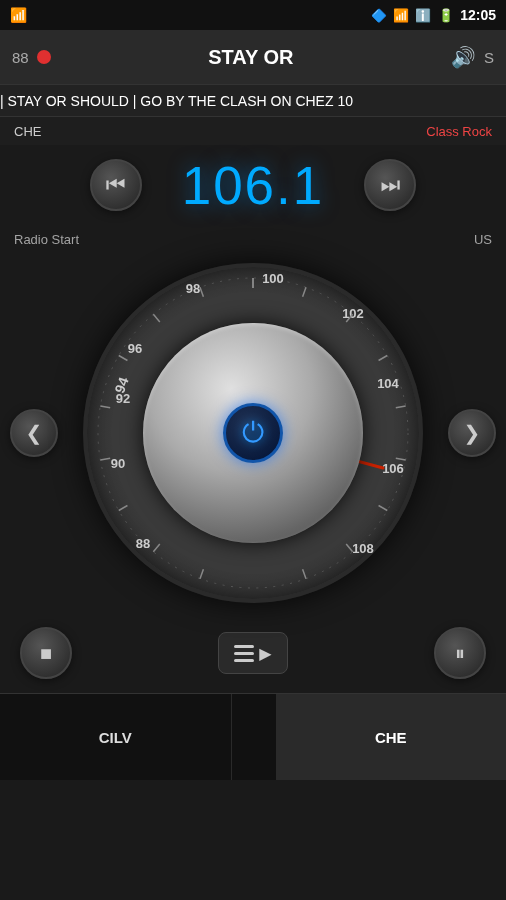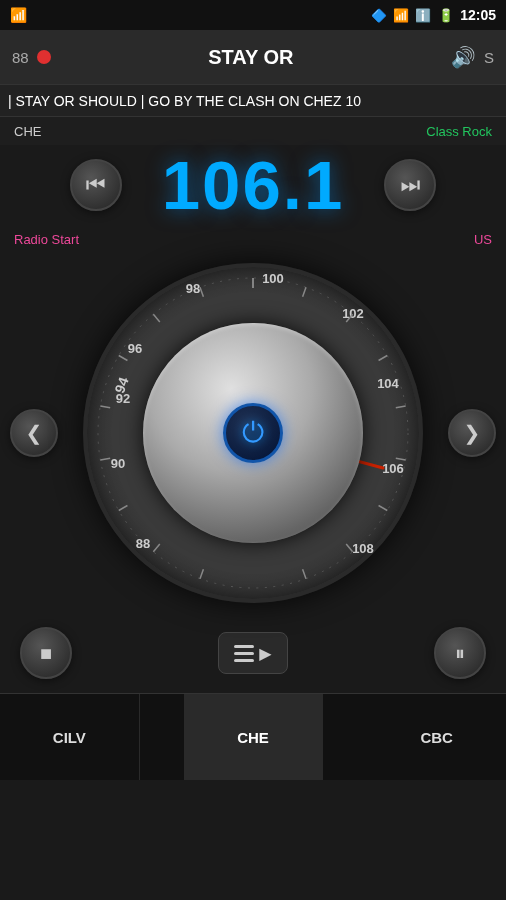--- a/index.html
+++ b/index.html
@@ -54,35 +54,35 @@
       background: #222;
       display: flex;
       align-items: center;
       overflow: hidden;
       border-bottom: 1px solid #333;
     }
     .ticker-text {
       font-size: 14px;
       color: #fff;
       white-space: nowrap;
-      padding-left: 8px;
+      padding-left: 0;
     }
 
     
     .station-info {
       width: 100%;
       height: 28px;
       background: #1e1e1e;
       display: flex;
       align-items: center;
       justify-content: space-between;
       padding: 0 14px;
     }
     .station-name { font-size: 13px; color: #ccc; }
-    .station-genre { font-size: 13px; color: #22c55e; }
+    .station-genre { font-size: 13px; color: #ef4444; }
 
     
     .freq-display {
       width: 100%;
       height: 80px;
       background: #1a1a1a;
       display: flex;
       align-items: center;
       justify-content: center;
       gap: 40px;
@@ -95,38 +95,38 @@
       display: flex;
       align-items: center;
       justify-content: center;
       font-size: 22px;
       color: #ccc;
       cursor: pointer;
       border: 2px solid #444;
       box-shadow: 0 2px 8px rgba(0,0,0,0.5);
     }
     .freq-number {
-      font-size: 69px;
-      font-weight: bold;
+      font-size: 53px;
+      font-weight: normal;
       color: #00aaff;
       letter-spacing: 2px;
       text-shadow: 0 0 20px rgba(0,150,255,0.5);
     }
 
     
     .nav-labels {
       width: 100%;
       height: 28px;
       background: #1a1a1a;
       display: flex;
       align-items: center;
       justify-content: space-between;
       padding: 0 14px;
     }
-    .nav-label { font-size: 13px; color: #ec4899; }
+    .nav-label { font-size: 13px; color: #a3a3a3; }
 
     
     .tuner-area {
       width: 100%;
       height: 360px;
       background: #1a1a1a;
       display: flex;
       align-items: center;
       justify-content: center;
       position: relative;
@@ -424,16 +424,13 @@
   </div>
 </div>
 
 <div class="stations-bar">
   <div class="station-tab">
     <span>CILV</span>
   </div>
   <div class="station-tab active highlighted">
     <span>CHE</span>
   </div>
-  <div class="station-tab">
-    <span>CBC</span>
-  </div>
 </div>
 
 </body></html>

